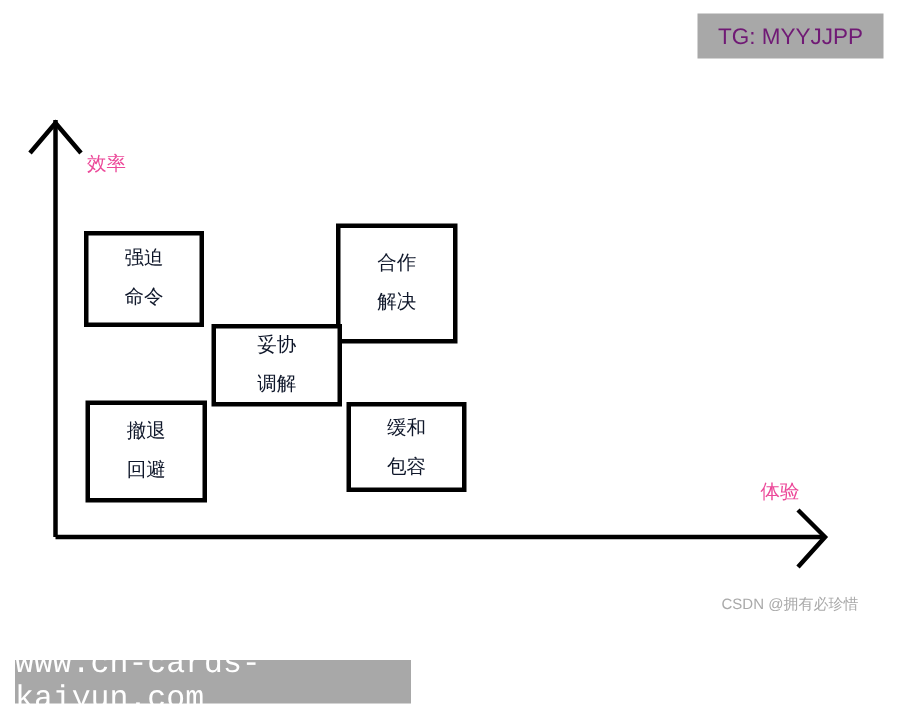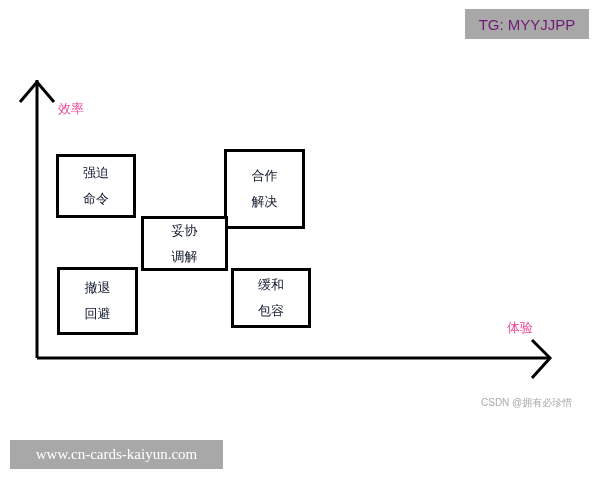--- a/index.html
+++ b/index.html
@@ -8,23 +8,23 @@
       background: #ffffff;
       font-family: "DejaVu Sans", sans-serif;
     }
     .tg-badge {
       position: absolute; left: 465px; top: 9px; width: 124px; height: 30px;
       background: #a8a8a8; color: #701a75;
       font-family: "Liberation Sans", sans-serif; font-size: 15px;
       display: flex; align-items: center; justify-content: center;
     }
     .site-badge {
-      position: absolute; left: 10px; top: 440px; width: 213px; height: 29px;
+      position: absolute; left: 10px; top: 440px; width: 264px; height: 29px;
       background: #a8a8a8; color: #ffffff;
-      font-family: Liberation Serif, serif; font-size: 15px;
+      font-family: Liberation Mono, monospace; font-size: 21px;
       display: flex; align-items: center; justify-content: center;
     }
     .csdn {
       position: absolute; left: 481px; top: 396px;
       color: #a9a9a9; font-size: 10px;
       font-family: "Liberation Sans", sans-serif;
     }
     svg.axes { position: absolute; left: 0; top: 0; }
     .axis-label {
       position: absolute; font-size: 13px; color: #ec4899; font-family: Liberation Serif, serif;

